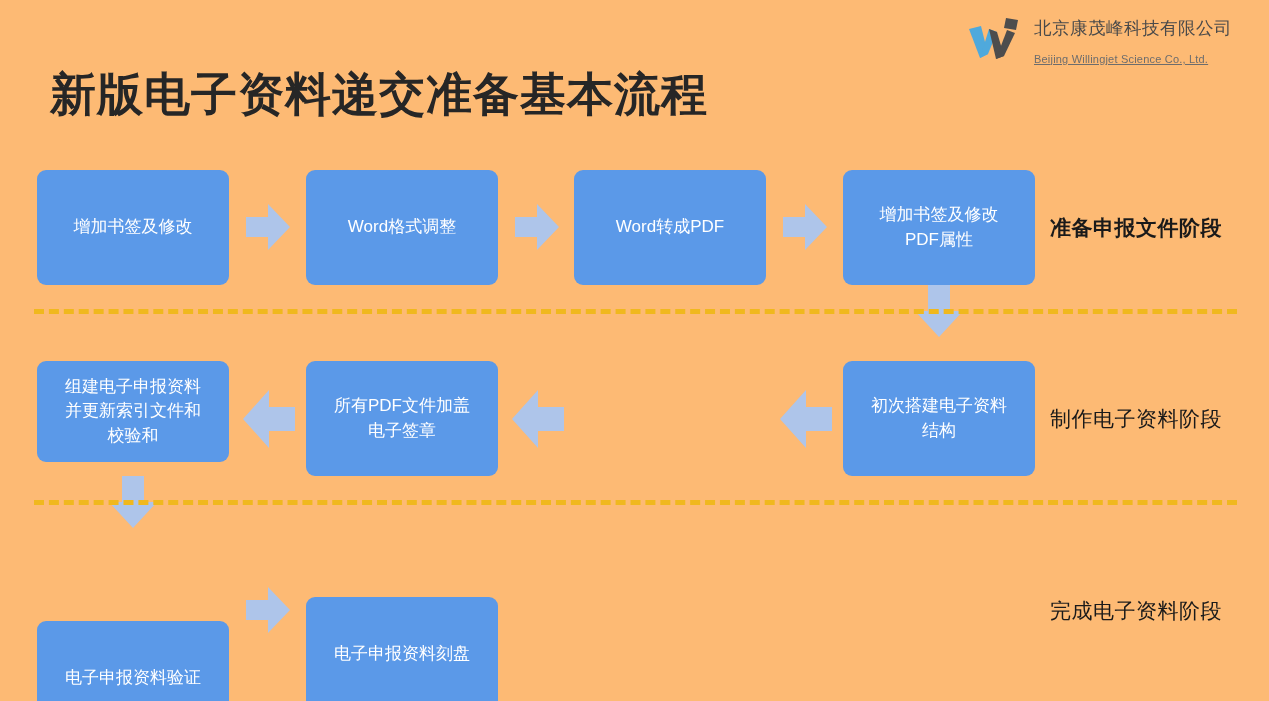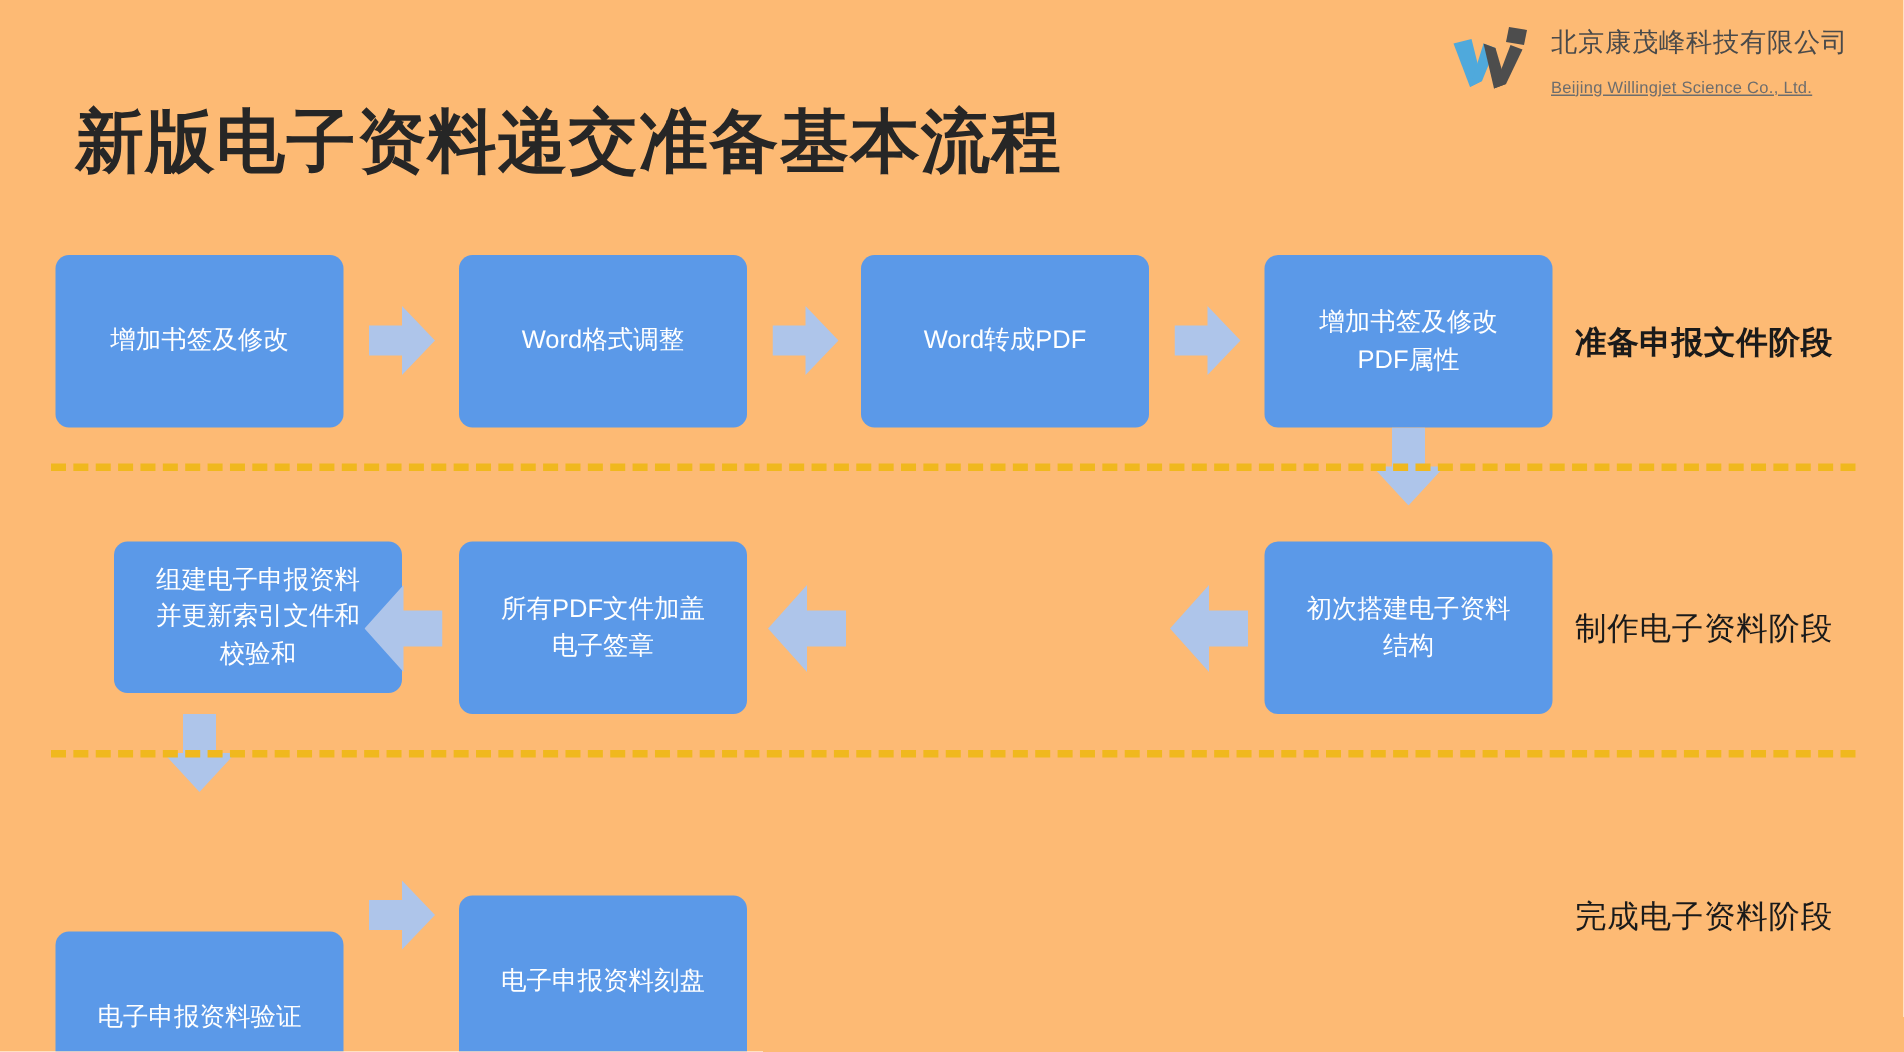--- a/index.html
+++ b/index.html
@@ -150,21 +150,21 @@
   </div>
 
   <div class="arrow" style="left:915px; top:285px;">
     <svg width="48" height="52" viewBox="0 0 48 52">
         <path d="M13 0 H35 V26 H48 L24 52 L0 26 H13 Z" fill="#aec5ea"></path>
       </svg>
   </div>
 
   <div class="divider" style="left:34px; top:309px; width:1203px;"></div>
 
-  <div class="pbox" style="left:37px;  top:361px; width:192px; height:101px;margin-left:39px;">组建电子申报资料
+  <div class="pbox" style="left:37px;  top:361px; width:192px; height:101px;">组建电子申报资料
 并更新索引文件和
 校验和</div>
   <div class="pbox" style="left:306px; top:361px; width:192px; height:115px;">所有PDF文件加盖
 电子签章</div>
   <div class="pbox" style="left:843px; top:361px; width:192px; height:115px;">初次搭建电子资料
 结构</div>
 
   <div class="arrow" style="left:243px; top:390px;">
     <svg width="52" height="58" viewBox="0 0 52 58">
         <path d="M52 17 H26 V0 L0 29 L26 58 V41 H52 Z" fill="#aec5ea"></path>

